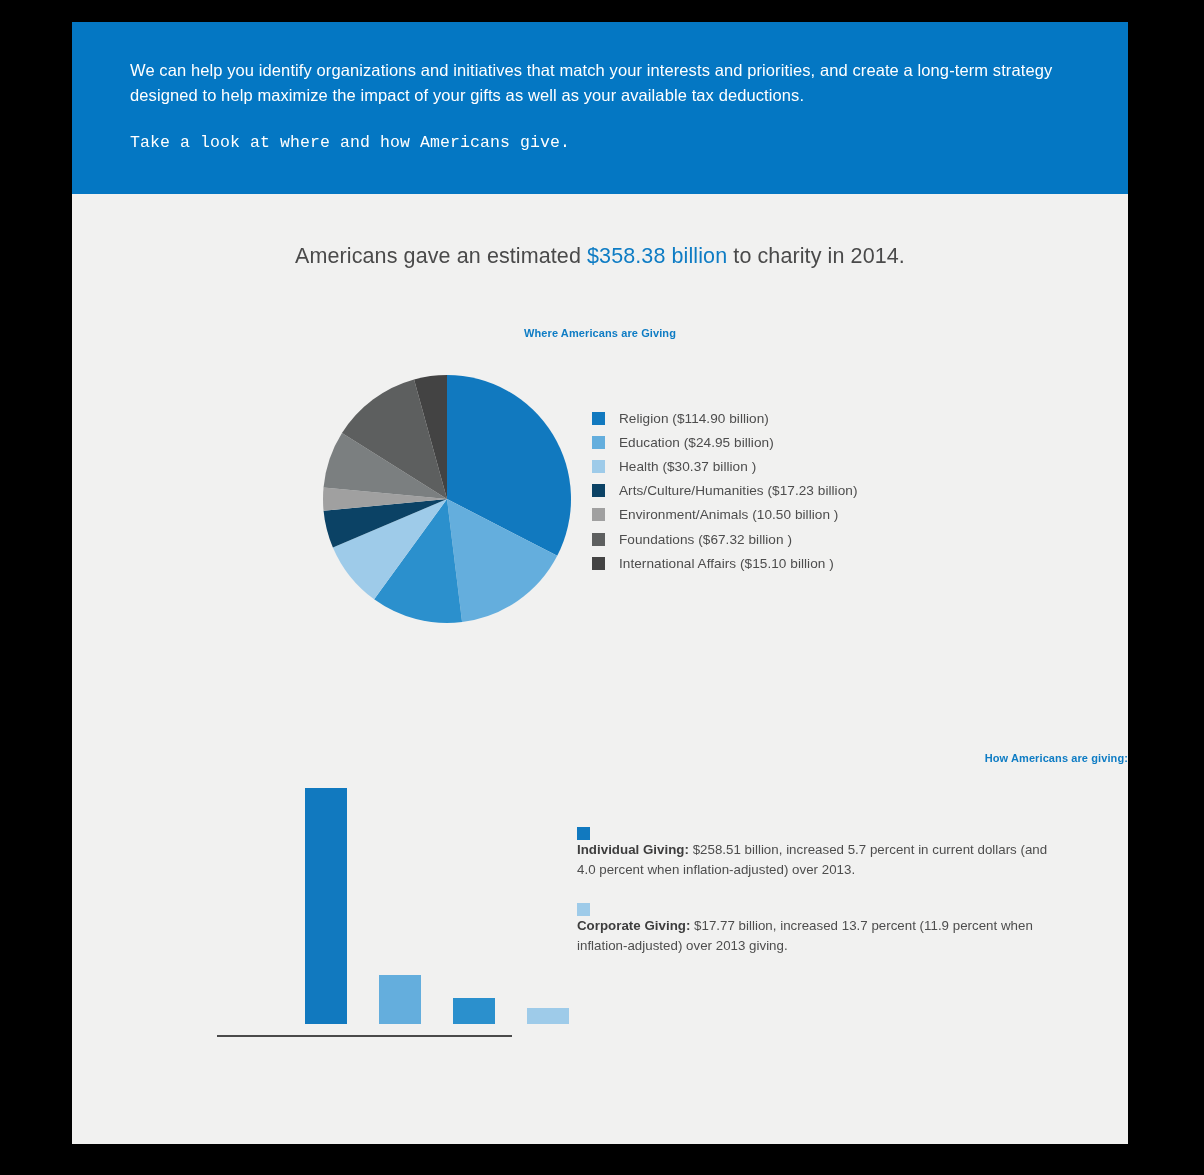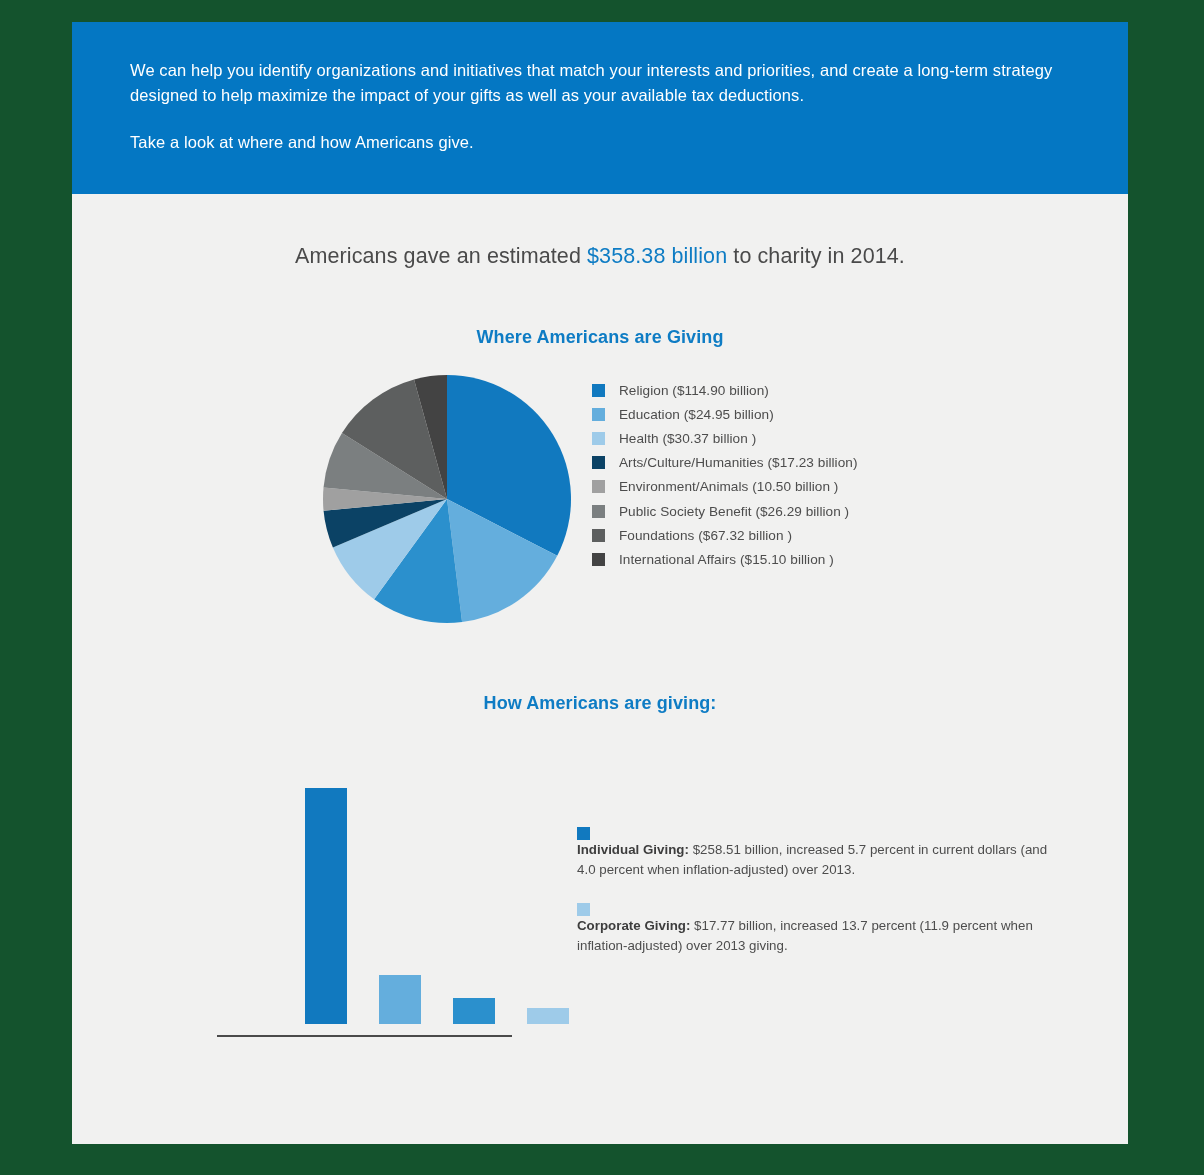--- a/index.html
+++ b/index.html
@@ -10,21 +10,21 @@
     height: 1175px;
     overflow: hidden;
     font-family: "Liberation Sans", sans-serif;
     -webkit-font-smoothing: antialiased;
   }
 
   #root {
     position: relative;
     width: 1204px;
     height: 1175px;
-    background: #14532d;
+    background: #000000;
   }
 
   
   .intro-band {
     position: absolute;
     left: 72px;
     top: 22px;
     width: 1056px;
     height: 172px;
     background: #0477c3;
@@ -33,21 +33,21 @@
   .intro-p {
     position: absolute;
     left: 58px;
     color: #ffffff;
     font-size: 16.5px;
     line-height: 25px;
     letter-spacing: 0.1px;
     width: 950px;
   }
   .intro-p1 { top: 36px; }
-  .intro-p2 { top: 108px; }
+  .intro-p2 { top: 108px; font-family: Liberation Mono, monospace; }
 
   
   .content-panel {
     position: absolute;
     left: 72px;
     top: 194px;
     width: 1056px;
     height: 950px;
     background: #f1f1f0;
   }
@@ -62,43 +62,43 @@
     color: #4a4a4a;
     letter-spacing: 0.1px;
   }
   .headline .amount { color: #0e7cc4; }
 
   .section-title {
     position: absolute;
     left: 0;
     width: 1056px;
     text-align: center;
-    font-size: 18px;
+    font-size: 11px;
     font-weight: bold;
     color: #0e7cc4;
     letter-spacing: 0.1px;
   }
   .section-title.pie-title { top: 133px; }
-  .section-title.bar-title { top: 499px; }
+  .section-title.bar-title { top: 558px; text-align: right; }
 
   
   .pie-wrap {
     position: absolute;
     left: 250px;
     top: 180px;
     width: 250px;
     height: 250px;
   }
   .pie-svg { display: block; }
 
   
   .pie-legend {
     position: absolute;
     left: 520px;
-    top: 184px;
+    top: 212px;
     width: 420px;
   }
   .legend-row {
     display: flex;
     align-items: center;
     height: 24.2px;
   }
   .legend-swatch {
     width: 13px;
     height: 13px;
@@ -229,24 +229,20 @@
         </div>
         <div class="legend-row">
           <span class="legend-swatch" style="background: rgb(11, 66, 101);"></span>
           <span class="legend-label">Arts/Culture/Humanities ($17.23 billion)</span>
         </div>
         <div class="legend-row">
           <span class="legend-swatch" style="background: rgb(160, 160, 160);"></span>
           <span class="legend-label">Environment/Animals (10.50 billion )</span>
         </div>
         <div class="legend-row">
-          <span class="legend-swatch" style="background: rgb(123, 127, 128);"></span>
-          <span class="legend-label">Public Society Benefit ($26.29 billion )</span>
-        </div>
-        <div class="legend-row">
           <span class="legend-swatch" style="background: rgb(93, 95, 95);"></span>
           <span class="legend-label">Foundations ($67.32 billion )</span>
         </div>
         <div class="legend-row">
           <span class="legend-swatch" style="background: rgb(67, 67, 67);"></span>
           <span class="legend-label">International Affairs ($15.10 billion )</span>
         </div>
       </div>
 
     <div class="section-title bar-title">How Americans are giving:</div>

